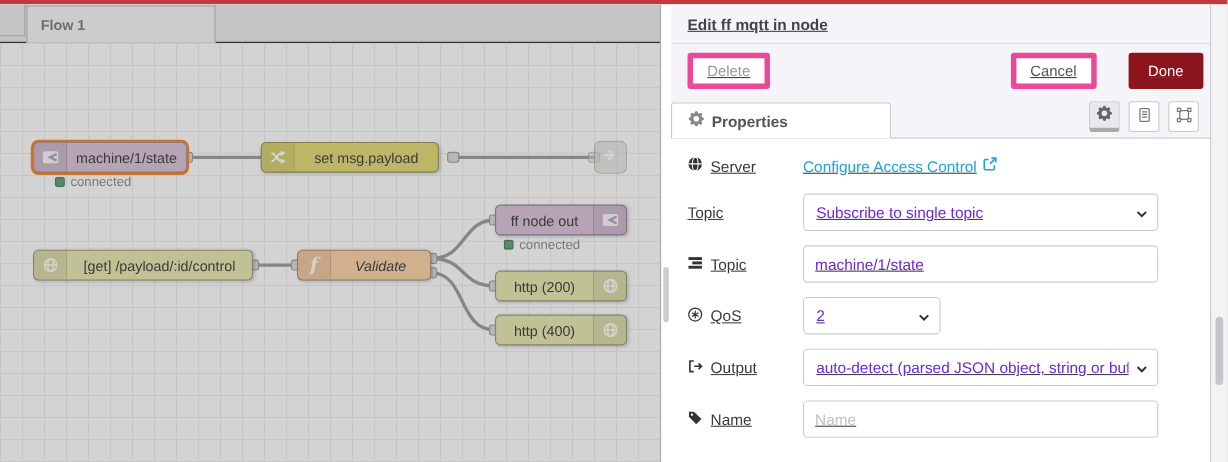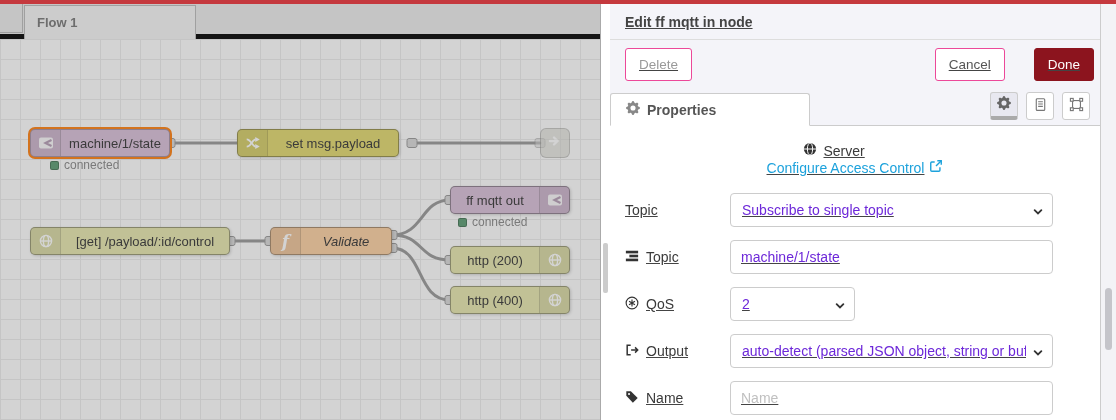--- a/index.html
+++ b/index.html
@@ -5,21 +5,21 @@
   * { margin:0; padding:0; box-sizing:border-box; }
   html,body { width:1116px; height:420px; overflow:hidden; }
   body { font-family:"Liberation Sans","DejaVu Sans",sans-serif; position:relative; background:#fff; }
   .app { position:absolute; inset:0; }
 
   
   .topbar { position:absolute; left:0; top:0; width:1116px; height:4px; background:var(--topbar,#c5393e); }
 
   
   .workspace { position:absolute; left:0; top:4px; width:600px; height:416px; background:#f3f3f3; }
-  .tabbar { position:absolute; left:0; top:0; width:600px; height:35px; background:#ececec; border-bottom:5px solid #000000; }
+  .tabbar { position:absolute; left:0; top:0; width:600px; height:35px; background:#ececec; border-bottom:1px solid #000000; }
   .tab-stub { position:absolute; left:0; top:0; width:23px; height:29px; border-right:1px solid #bbb; border-bottom:1px solid #bbb; background:#ececec; }
   .flow-tab { position:absolute; left:24px; top:1px; width:172px; height:34px; background:#f6f6f6; border:1px solid #bbb; border-bottom:none; display:flex; align-items:center; padding-left:12px; font-size:13px; font-weight:bold; color:#777; }
   .canvas { position:absolute; left:0; top:35px; width:600px; height:381px; background-color:#fff;
     background-image:linear-gradient(#ececec 1px,transparent 1px),linear-gradient(90deg,#ececec 1px,transparent 1px);
     background-size:20px 20px; }
   .wires { position:absolute; left:0; top:0; }
   .wire { stroke:#999; stroke-width:3; fill:none; stroke-linecap:round; }
   .port { fill:#d9d9d9; stroke:#999; stroke-width:1; }
 
   .node { position:absolute; height:28px; border:1px solid rgba(0,0,0,.35); border-radius:5px; display:flex; align-items:stretch; box-shadow:1px 1px 3px rgba(0,0,0,.18); font-size:13px; color:#333; }
@@ -42,33 +42,33 @@
   .shade { position:absolute; inset:0; background:rgba(80,80,80,.25); pointer-events:none; }
 
   
   .gutter { position:absolute; left:600px; top:4px; width:10px; height:416px; background:#fff; border-left:1px solid #aaa; }
   .gutter-thumb { position:absolute; left:2px; top:239px; width:5px; height:50px; background:#ccc; border-radius:2px; }
 
   
   .tray { position:absolute; left:610px; top:4px; width:490px; height:416px; background:#fff; font-size:14px; color:#444;text-decoration:underline; }
   .tray-header { height:36px; background:#f4f4f9; border-bottom:1px solid #ddd; display:flex; align-items:center; padding:0 15px; font-weight:bold; color:#444; }
   .tray-toolbar { height:48px; background:#f4f4f9; display:flex; align-items:center; padding:0 5px 0 15px; }
-  .btn { height:33px; padding:0 13px; background:#fff; border:1px solid #ec4899; border-radius:3px; font-size:13.5px; display:flex; align-items:center; cursor:pointer; font-family:inherit; }
+  .btn { height:33px; padding:0 13px; background:#fff; border:5px solid #ec4899; border-radius:3px; font-size:13.5px; display:flex; align-items:center; cursor:pointer; font-family:inherit; }
   .btn-delete { color:#999; }
   .btn-cancel { color:#555; margin-left:auto; }
   .btn-done { background:var(--done_button,#8c141e); border-color:var(--done_button,#8c141e); color:#fff; margin-left:29px; margin-right:1px; }
   .tray-tabs { position:relative; height:38px; background:#f4f4f9; border-bottom:1px solid #ccc; }
   .ptab { position:absolute; left:0; bottom:-1px; width:200px; height:33px; background:#fff; border:1px solid #ccc; border-bottom:1px solid #fff; border-radius:3px 3px 0 0; display:flex; align-items:center; gap:7px; padding-left:15px; font-weight:bold; color:#555; }
   .tico { position:absolute; bottom:5px; width:28px; height:28px; background:#fff; border:1px solid #ccc; border-radius:3px; display:flex; align-items:center; justify-content:center; }
   .tico.active { background:#e8e8f0; border-bottom:4px solid #aaa; }
   .tico.i1 { right:82px; } .tico.i2 { right:46px; } .tico.i3 { right:10px; }
 
   .tray-body { padding:12px 15px; }
   .frow { display:flex; align-items:center; margin-bottom:13px; }
-  .frow-server { margin:4px 0 17px;flex-direction:column; }
+  .frow-server { margin:4px 0 17px; }
   .flabel { width:105px; flex:none; display:flex; align-items:center; gap:7px; color:#3a3a3a; }
   .flabel svg { flex:none; }
   .link { color:var(--link,#1da2dc); display:flex; align-items:center; gap:5px; cursor:pointer; }
   .tinput, .sel { height:34px; border:1px solid #ccc; border-radius:4px; font-size:14px; color:#6d28d9; background:#fff; }
   .tinput { width:323px; padding:0 10px; font-family:inherit; }
   .tinput::placeholder { color:#c0c0c0; }
   .sel { position:relative; display:flex; align-items:center; padding:0 26px 0 11px; cursor:pointer; }
   .sel span { white-space:nowrap; overflow:hidden; }
   .sel-wide { width:323px; }
   .sel-narrow { width:125px; }
@@ -161,21 +161,21 @@
       </div>
 
       <div class="node node-func" style="left:270px;top:188px;width:122px">
         <span class="nicon l">
             <span class="fglyph">f</span>
           </span>
         <span class="nlabel">Validate</span>
       </div>
 
       <div class="node node-mqtt" style="left:450px;top:147px;width:120px">
-        <span class="nlabel">ff mqtt out</span>
+        <span class="nlabel">ff node out</span>
         <span class="nicon r">
           <svg width="18" height="18" viewBox="0 0 18 18">
               <rect x="2" y="3.5" width="14" height="11" rx="2" fill="#fff" opacity=".9"></rect>
               <path d="M14.5 6 l-6 3 6 3" stroke="#b49cb4" stroke-width="2.2" fill="none"></path>
             </svg>
         </span>
       </div>
       <div class="status" style="left:458px;top:176px">
         <span class="sdot"></span>
         <span>connected</span>

